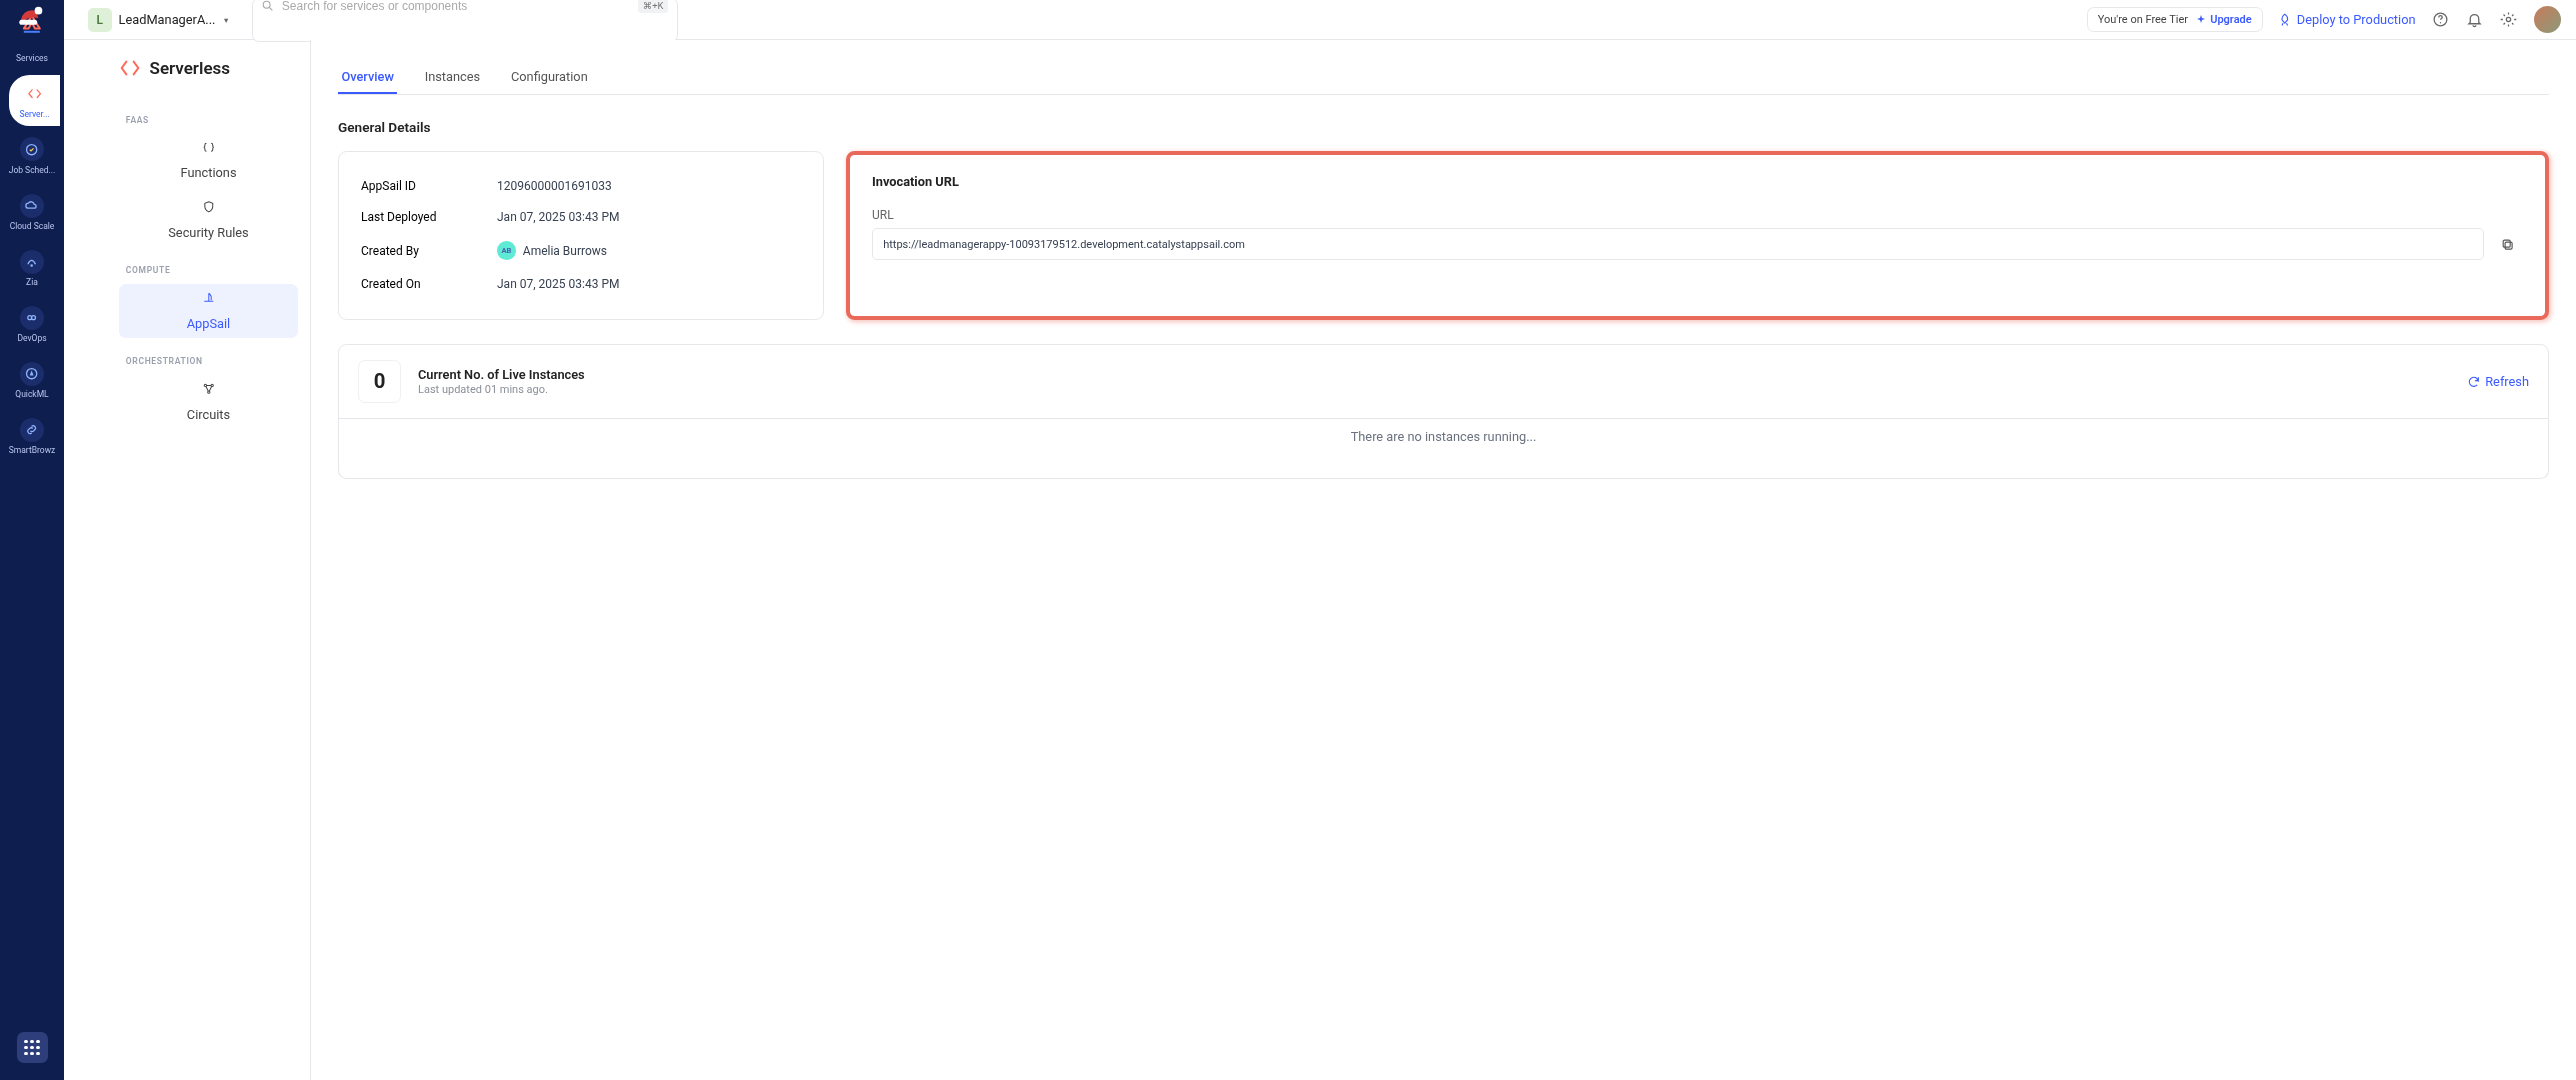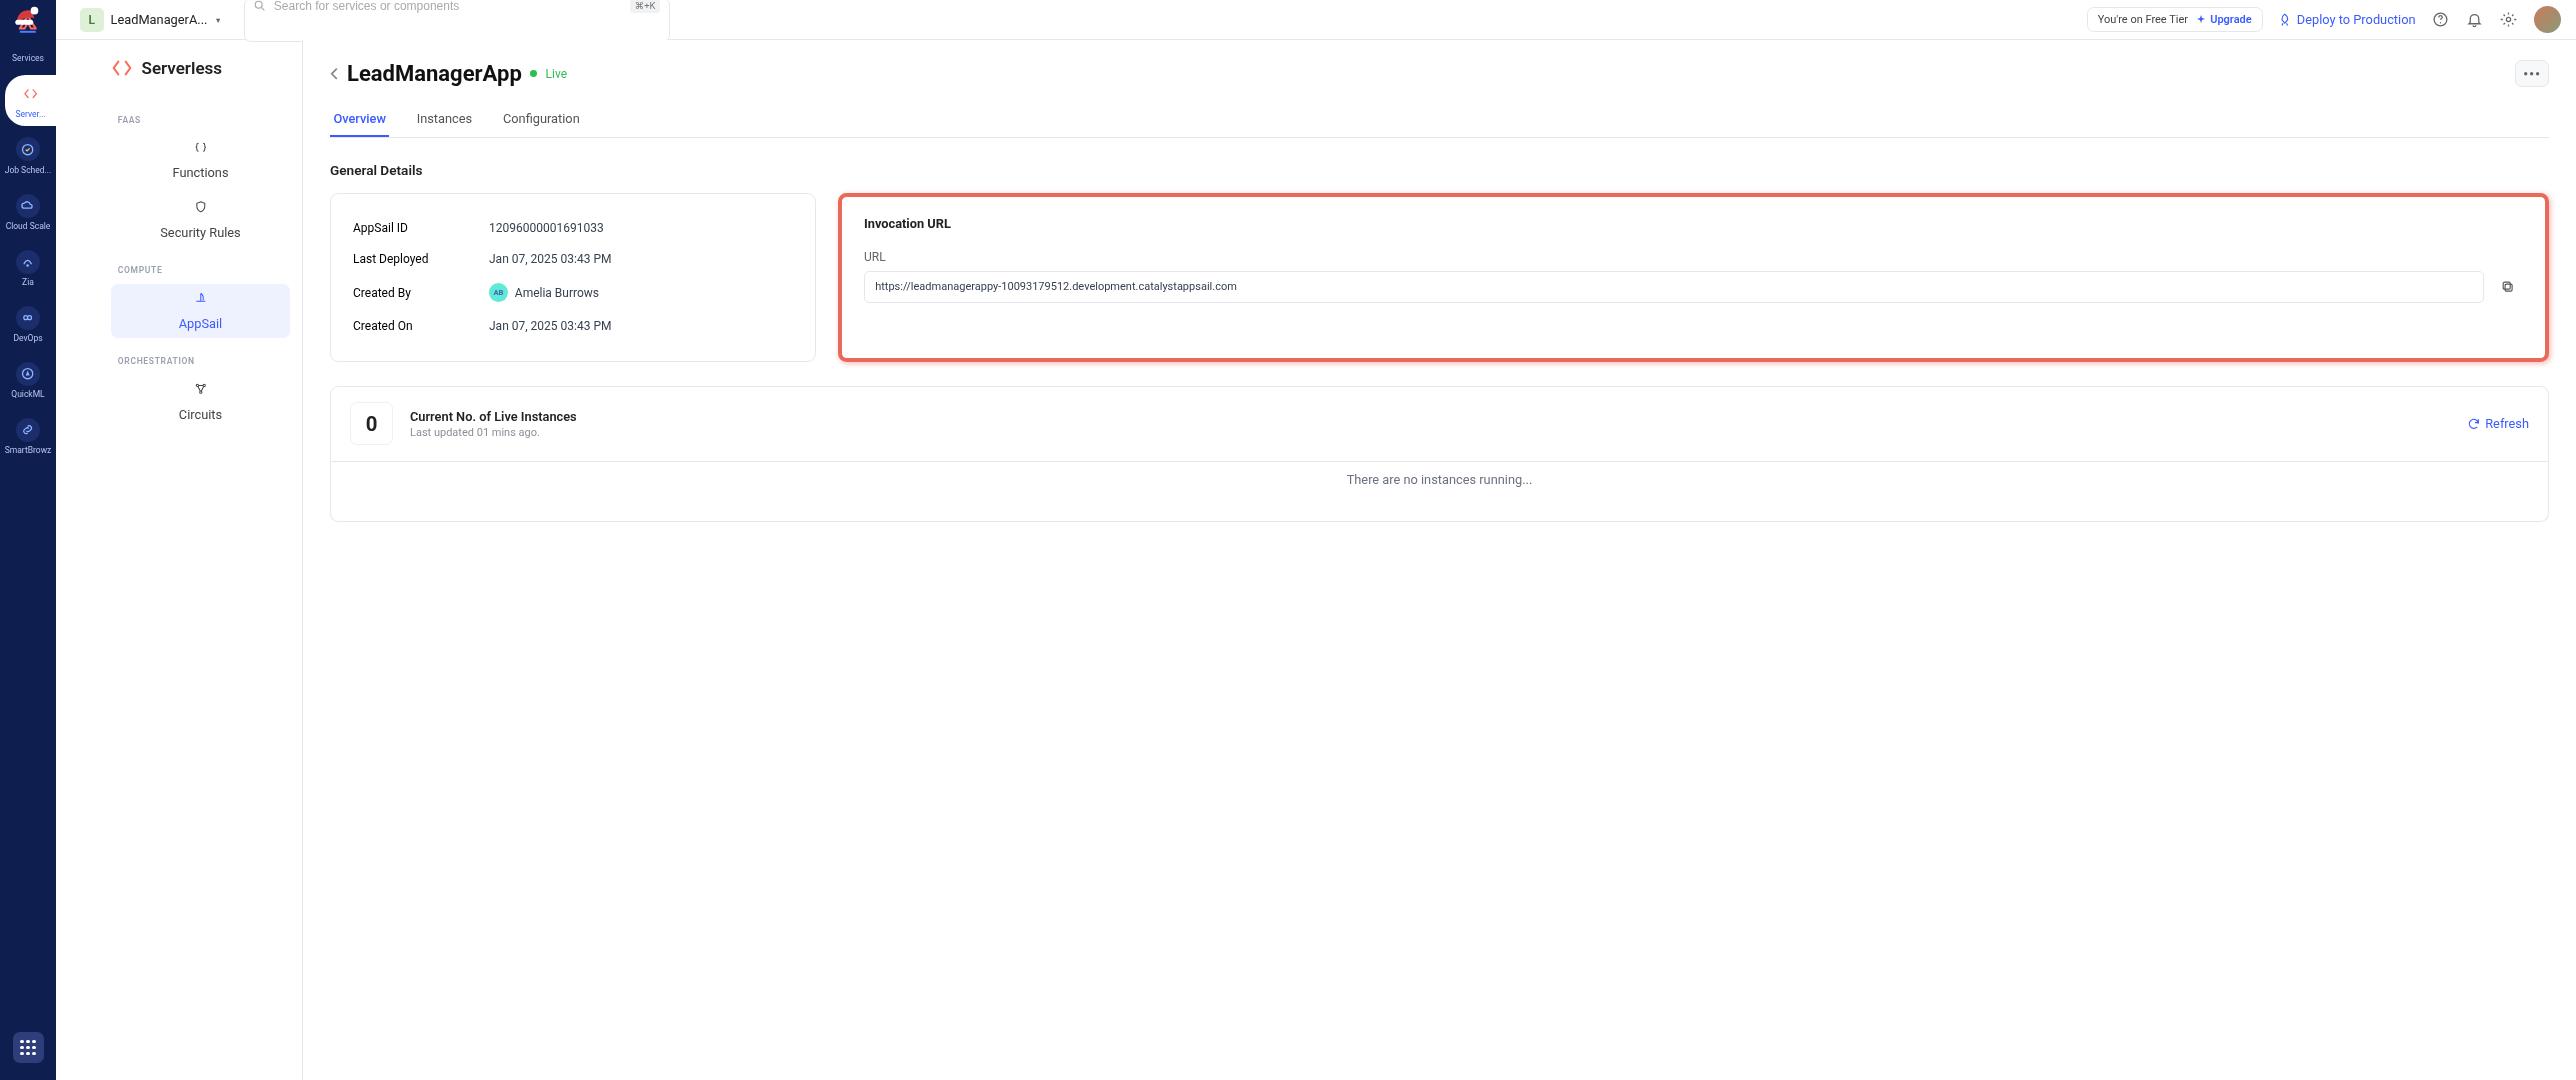--- a/index.html
+++ b/index.html
@@ -1,20 +1,20 @@
 <!DOCTYPE html>
 <html style="font-size:13.6px"><head>
 <meta charset="utf-8">
 <style>
 * { margin: 0; padding: 0; box-sizing: border-box; }
 body { font-family: -apple-system, BlinkMacSystemFont, "Segoe UI", Roboto, sans-serif; background: #fff; color: #111; width: 2576px; height: 1080px; transform-origin: top left; }
 .root { display: flex; height: 100%; }
 
 
-.rail { width: 56px; background: #0e1e4f; display: flex; flex-direction: column; align-items: center; padding-top: 6.8px; gap: 5.1px; position: relative; }
+.rail { width: 64px; background: #0e1e4f; display: flex; flex-direction: column; align-items: center; padding-top: 6.8px; gap: 5.1px; position: relative; }
 .rail-logo { width: 34px; height: 34px; display:flex; align-items:center; justify-content:center; position:relative; }
 .rail-logo svg { width: 25.6px; height: 25.6px; }
 .santa-hat { position:absolute; top:-3.4px; left:3.4px; width:15.3px; height:12px; }
 .rail-item { width: 51px; display:flex; flex-direction:column; align-items:center; gap:3.4px; padding:6.8px 0; color:#b8c5f0; font-size:9.4px; cursor:pointer; border-radius:6.8px; }
 .rail-item.active { background:#fff; color:#2f5bff; border-top-left-radius: 20.4px; border-bottom-left-radius: 20.4px; border-top-right-radius:0; border-bottom-right-radius:0; margin-left:5.1px; width:51px; }
 .rail-item-icon { width:24px; height:24px; border-radius:50%; display:flex; align-items:center; justify-content:center; }
 .rail-item-icon-badge { background:#1b2e6b; }
 .rail-item.active .rail-item-icon { background:#fff; }
 .rail-item-label { font-size:8.5px; text-align:center; white-space:nowrap; overflow:hidden; text-overflow:ellipsis; max-width:48px; }
 .rail-bottom { margin-top:auto; margin-bottom:17px; }
@@ -298,39 +298,20 @@
                 <circle cx="18" cy="6" r="2" fill="none" stroke="currentColor" stroke-width="1.8"></circle>
                 <circle cx="12" cy="18" r="2" fill="none" stroke="currentColor" stroke-width="1.8"></circle>
                 <path d="M7 8l4 8M17 8l-4 8M8 6h8" stroke="currentColor" stroke-width="1.8"></path>
               </svg>
             </span>
           <span>Circuits</span>
         </div>
       </div>
 
       <div class="content">
-        <div class="page-header">
-          <span class="back-chevron">
-            <svg width="8.5" height="13.6" viewBox="0 0 10 16">
-                <path d="M8 2 L2 8 L8 14" fill="none" stroke="#888" stroke-width="2"></path>
-              </svg>
-          </span>
-          <span class="page-title">LeadManagerApp</span>
-          <span class="status-dot"></span>
-          <span class="status-text">Live</span>
-          <div class="header-actions">
-            <div class="more-btn">
-              <svg width="15.3" height="3.4" viewBox="0 0 18 4">
-                  <circle cx="2" cy="2" r="2" fill="#666"></circle>
-                  <circle cx="9" cy="2" r="2" fill="#666"></circle>
-                  <circle cx="16" cy="2" r="2" fill="#666"></circle>
-                </svg>
-            </div>
-          </div>
-        </div>
 
         <div class="tabs">
           <div class="tab active">Overview</div>
           <div class="tab">Instances</div>
           <div class="tab">Configuration</div>
         </div>
 
         <div class="section-heading">General Details</div>
 
         <div class="cards-row">

